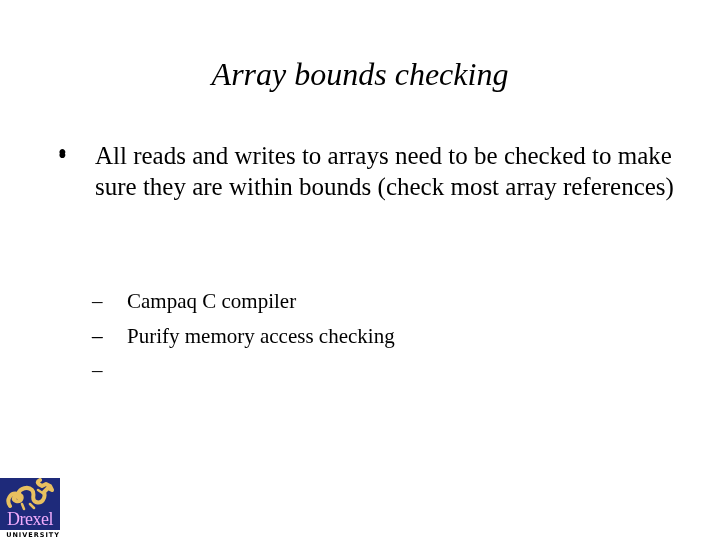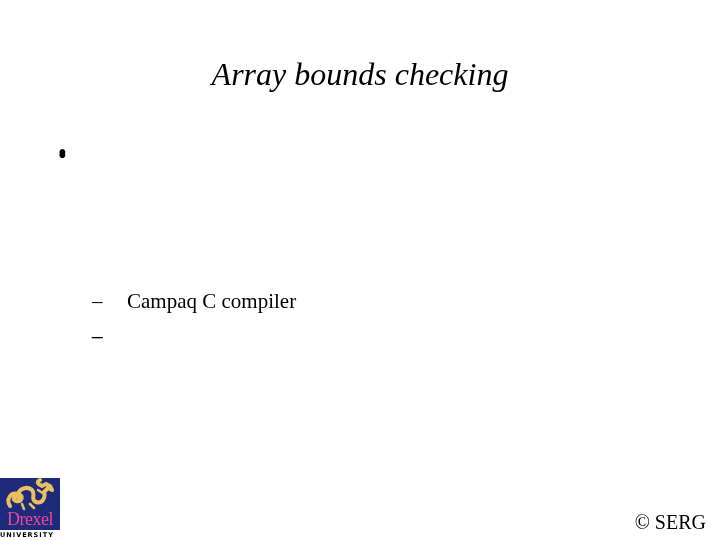--- a/index.html
+++ b/index.html
@@ -69,31 +69,31 @@
       left: 0; top: 0;
       width: 60px; height: 52px;
       background: #1e2a7a;
       overflow: hidden;
     }
     .logo-word {
       position: absolute;
       left: 0; top: 31px;
       width: 60px;
       text-align: center;
-      color: #ec4899;
+      color: #f0abfc;
       font-family: "Liberation Serif", serif;
       font-size: 18px;
       line-height: 20px;
       letter-spacing: -0.5px;
     }
     .logo-univ {
       position: absolute;
       left: 0; top: 53px;
       width: 60px;
-      text-align: left;
+      text-align: right;
       font-family: "DejaVu Sans", sans-serif;
       font-size: 6.5px;
       font-weight: bold;
       letter-spacing: 1px;
       color: #000;
     }
     .copyright {
       position: absolute;
       right: 14px; top: 510px;
       font-size: 20px;
@@ -106,45 +106,46 @@
 <div class="slide">
 
   <div class="title">Array bounds checking</div>
 
   <ul class="bullets">
     <li class="bullet">
       <span class="marker">•</span>
     </li>
     <li class="bullet">
       <span class="marker">•</span>
+      <span>All reads and writes to arrays need to be checked to make sure they are within bounds (check most array references)</span>
     </li>
   </ul>
 
   <ul class="subs">
     <li class="sub">
       <span class="marker">–</span>
       <span>Campaq C compiler</span>
     </li>
     <li class="sub">
       <span class="marker">–</span>
     </li>
     <li class="sub">
       <span class="marker">–</span>
+      <span>Purify memory access checking</span>
     </li>
     <li class="sub">
       <span class="marker">–</span>
     </li>
   </ul>
 
   <div class="logo">
     <div class="logo-box">
       <svg width="60" height="34" viewBox="0 0 60 34" style="position:absolute;left:0;top:0;">
         <path d="M10 28 C6 22, 10 14, 18 16 C24 18, 22 24, 16 23 C12 22, 14 18, 18 19 M18 16 C20 10, 28 8, 32 12 C36 16, 30 22, 36 24 C42 26, 46 20, 44 14 L48 10 L52 12 L50 8 L46 6 L42 8 C38 6, 36 4, 40 2" fill="none" stroke="#e8c060" stroke-width="4" stroke-linecap="round" stroke-linejoin="round"></path>
         <path d="M38 12 L44 16 M30 26 L34 30 M22 26 L24 31" stroke="#e8c060" stroke-width="2.5" stroke-linecap="round"></path>
       </svg>
       <div class="logo-word">Drexel</div>
     </div>
     <div class="logo-univ">UNIVERSITY</div>
   </div>
 
-  <div class="copyright">© SERG</div>
 
 </div>
 
 </body></html>

